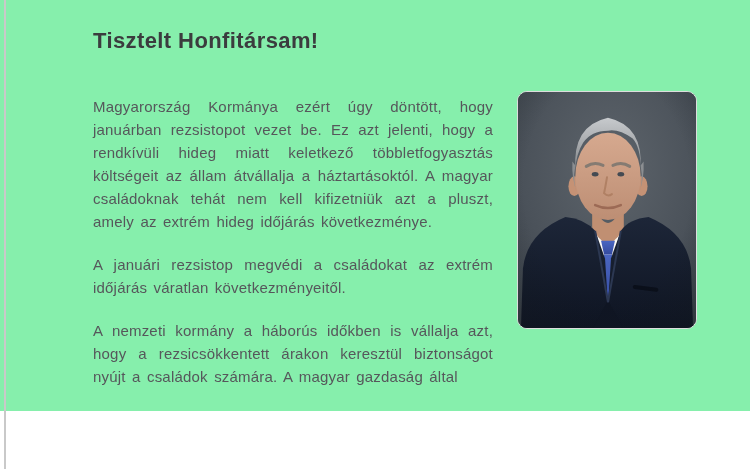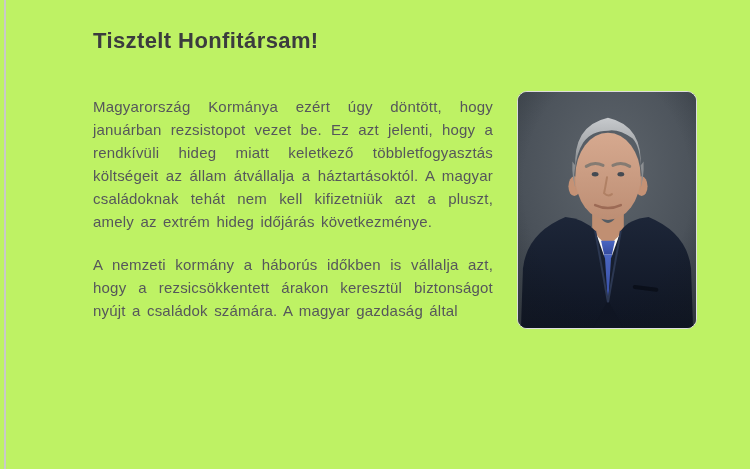--- a/index.html
+++ b/index.html
@@ -7,22 +7,22 @@
     padding: 0;
     width: 750px;
     height: 469px;
     overflow: hidden;
     background: #ffffff;
     font-family: "Liberation Sans", "DejaVu Sans", sans-serif;
   }
   .page {
     position: relative;
     width: 750px;
-    height: 469px;
-    background: #bef264;
+    height: 411px;
+    background: #86efac;
   }
   .left-rule {
     position: absolute;
     left: 4px;
     top: 0;
     width: 2px;
     height: 469px;
     background: var(--left-rule, #c9c9c9);
   }
   .content {
@@ -144,16 +144,17 @@
           <path d="M78 140 L91 212" stroke="#2c3852" stroke-width="2" fill="none"></path>
           <path d="M104 140 L91 212" stroke="#2c3852" stroke-width="2" fill="none"></path>
 
           <rect x="116" y="196" width="26" height="4" rx="2" fill="#0a0f1a" transform="rotate(7 129 198)"></rect>
 
           <rect width="180" height="238" fill="url(#vinGrad)"></rect>
         </svg>
       </figure>
 
       <p>Magyarország Kormánya ezért úgy döntött, hogy januárban rezsistopot vezet be. Ez azt jelenti, hogy a rendkívüli hideg miatt keletkező többletfogyasztás költségeit az állam átvállalja a háztartásoktól. A magyar családoknak tehát nem kell kifizetniük azt a pluszt, amely az extrém hideg időjárás következménye.</p>
+      <p>A januári rezsistop megvédi a családokat az extrém időjárás váratlan következményeitől.</p>
       <p>A nemzeti kormány a háborús időkben is vállalja azt, hogy a rezsicsökkentett árakon keresztül biztonságot nyújt a családok számára. A magyar gazdaság által</p>
     </div>
   </div>
 </div>
 
 </body></html>

